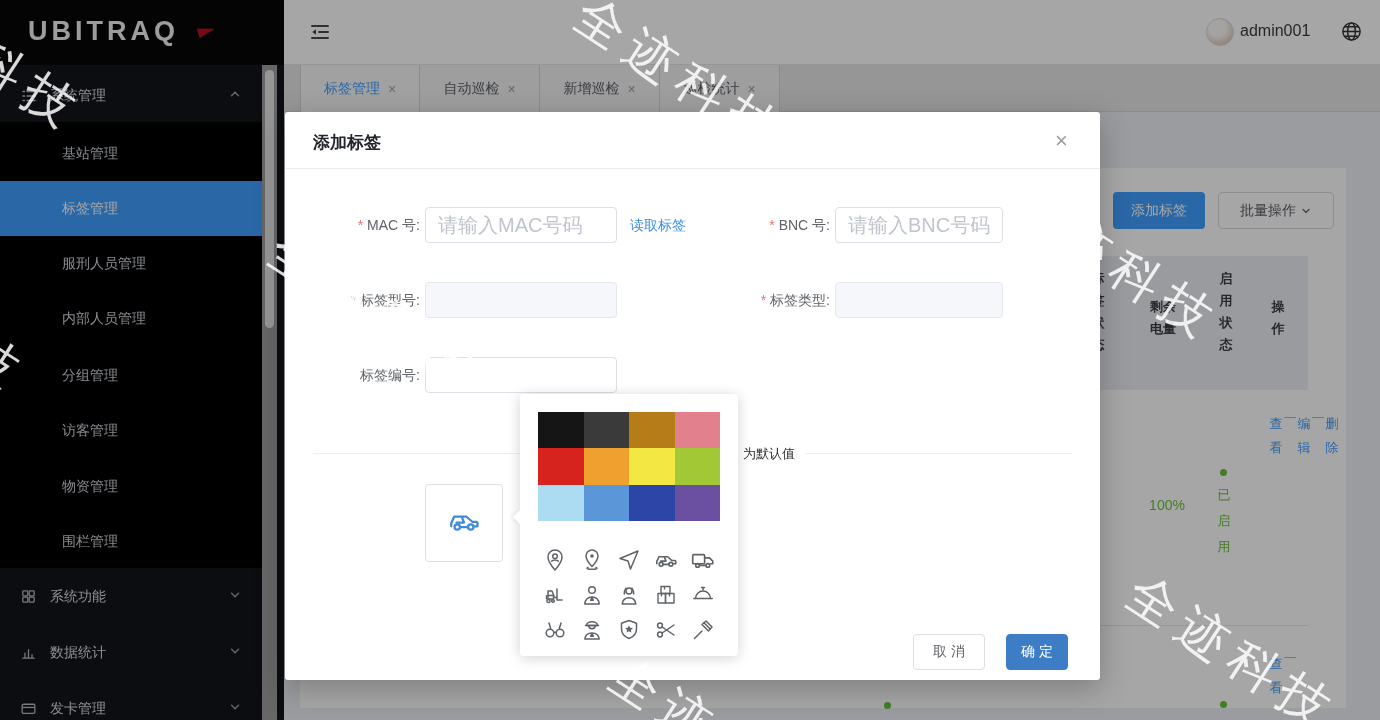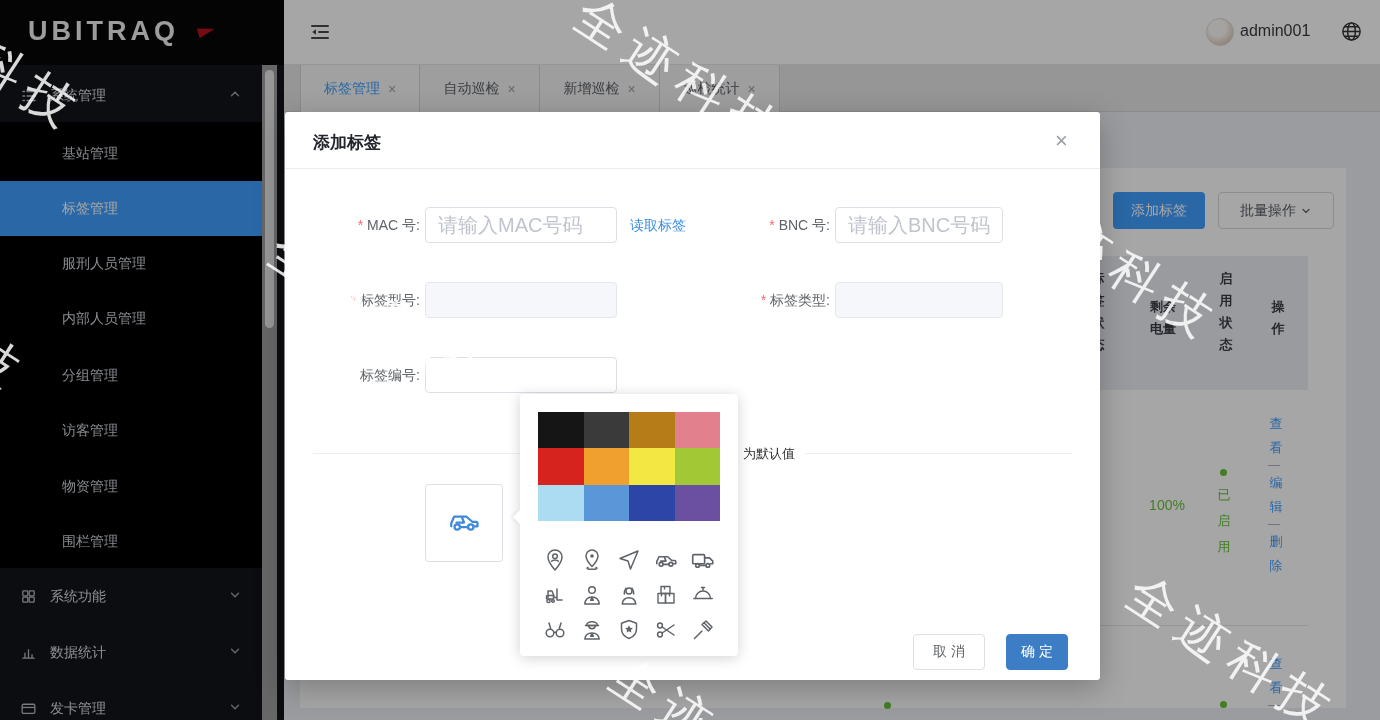--- a/index.html
+++ b/index.html
@@ -48,21 +48,21 @@
   .panel{left:300px;top:168px;width:1046px;height:540px;background:#fff;z-index:2;}
   .btn-addtag{left:1113px;top:192px;width:92px;height:37px;background:#409EFF;border-radius:4px;color:#fff;
               font-size:14px;display:flex;align-items:center;justify-content:center;z-index:3;cursor:pointer;}
   .btn-batch{left:1218px;top:192px;width:116px;height:37px;background:#fff;border:1px solid #d9d9d9;border-radius:4px;
              color:#5a5e66;font-size:14px;display:flex;align-items:center;justify-content:center;gap:4px;z-index:3;cursor:pointer;}
   .thead{left:1060px;top:256px;width:248px;height:134px;background:#ebeef5;z-index:3;}
   .vtxt{position:absolute;word-break:break-all;text-align:center;z-index:4;}
   .hcell{font-size:13px;font-weight:700;color:#3a3e45;line-height:22px;}
   .gtxt{color:#67C23A;}
   .gdot{position:absolute;width:7px;height:7px;border-radius:50%;background:#67C23A;z-index:4;}
-  .ops-col{position:absolute;display:flex;flex-direction:column;align-items:flex-start;z-index:4;}
+  .ops-col{position:absolute;display:flex;flex-direction:row;align-items:flex-start;z-index:4;}
   .vlink{color:#409EFF;width:16px;word-break:break-all;line-height:24px;font-size:13px;text-align:center;cursor:pointer;}
   .opsep{width:12px;height:1px;background:#aab6c8;margin:5px 0;}
   .rowline{left:1060px;top:625px;width:248px;height:1px;background:#e4e7ed;z-index:3;}
 
   
   .overlay{left:0;top:0;width:1380px;height:720px;background:rgba(0,0,0,0.35);z-index:10;}
 
   
   .modal{left:285px;top:112px;width:815px;height:568px;background:#fff;border-radius:3px;
          box-shadow:0 8px 30px rgba(0,0,0,.25);z-index:50;}

